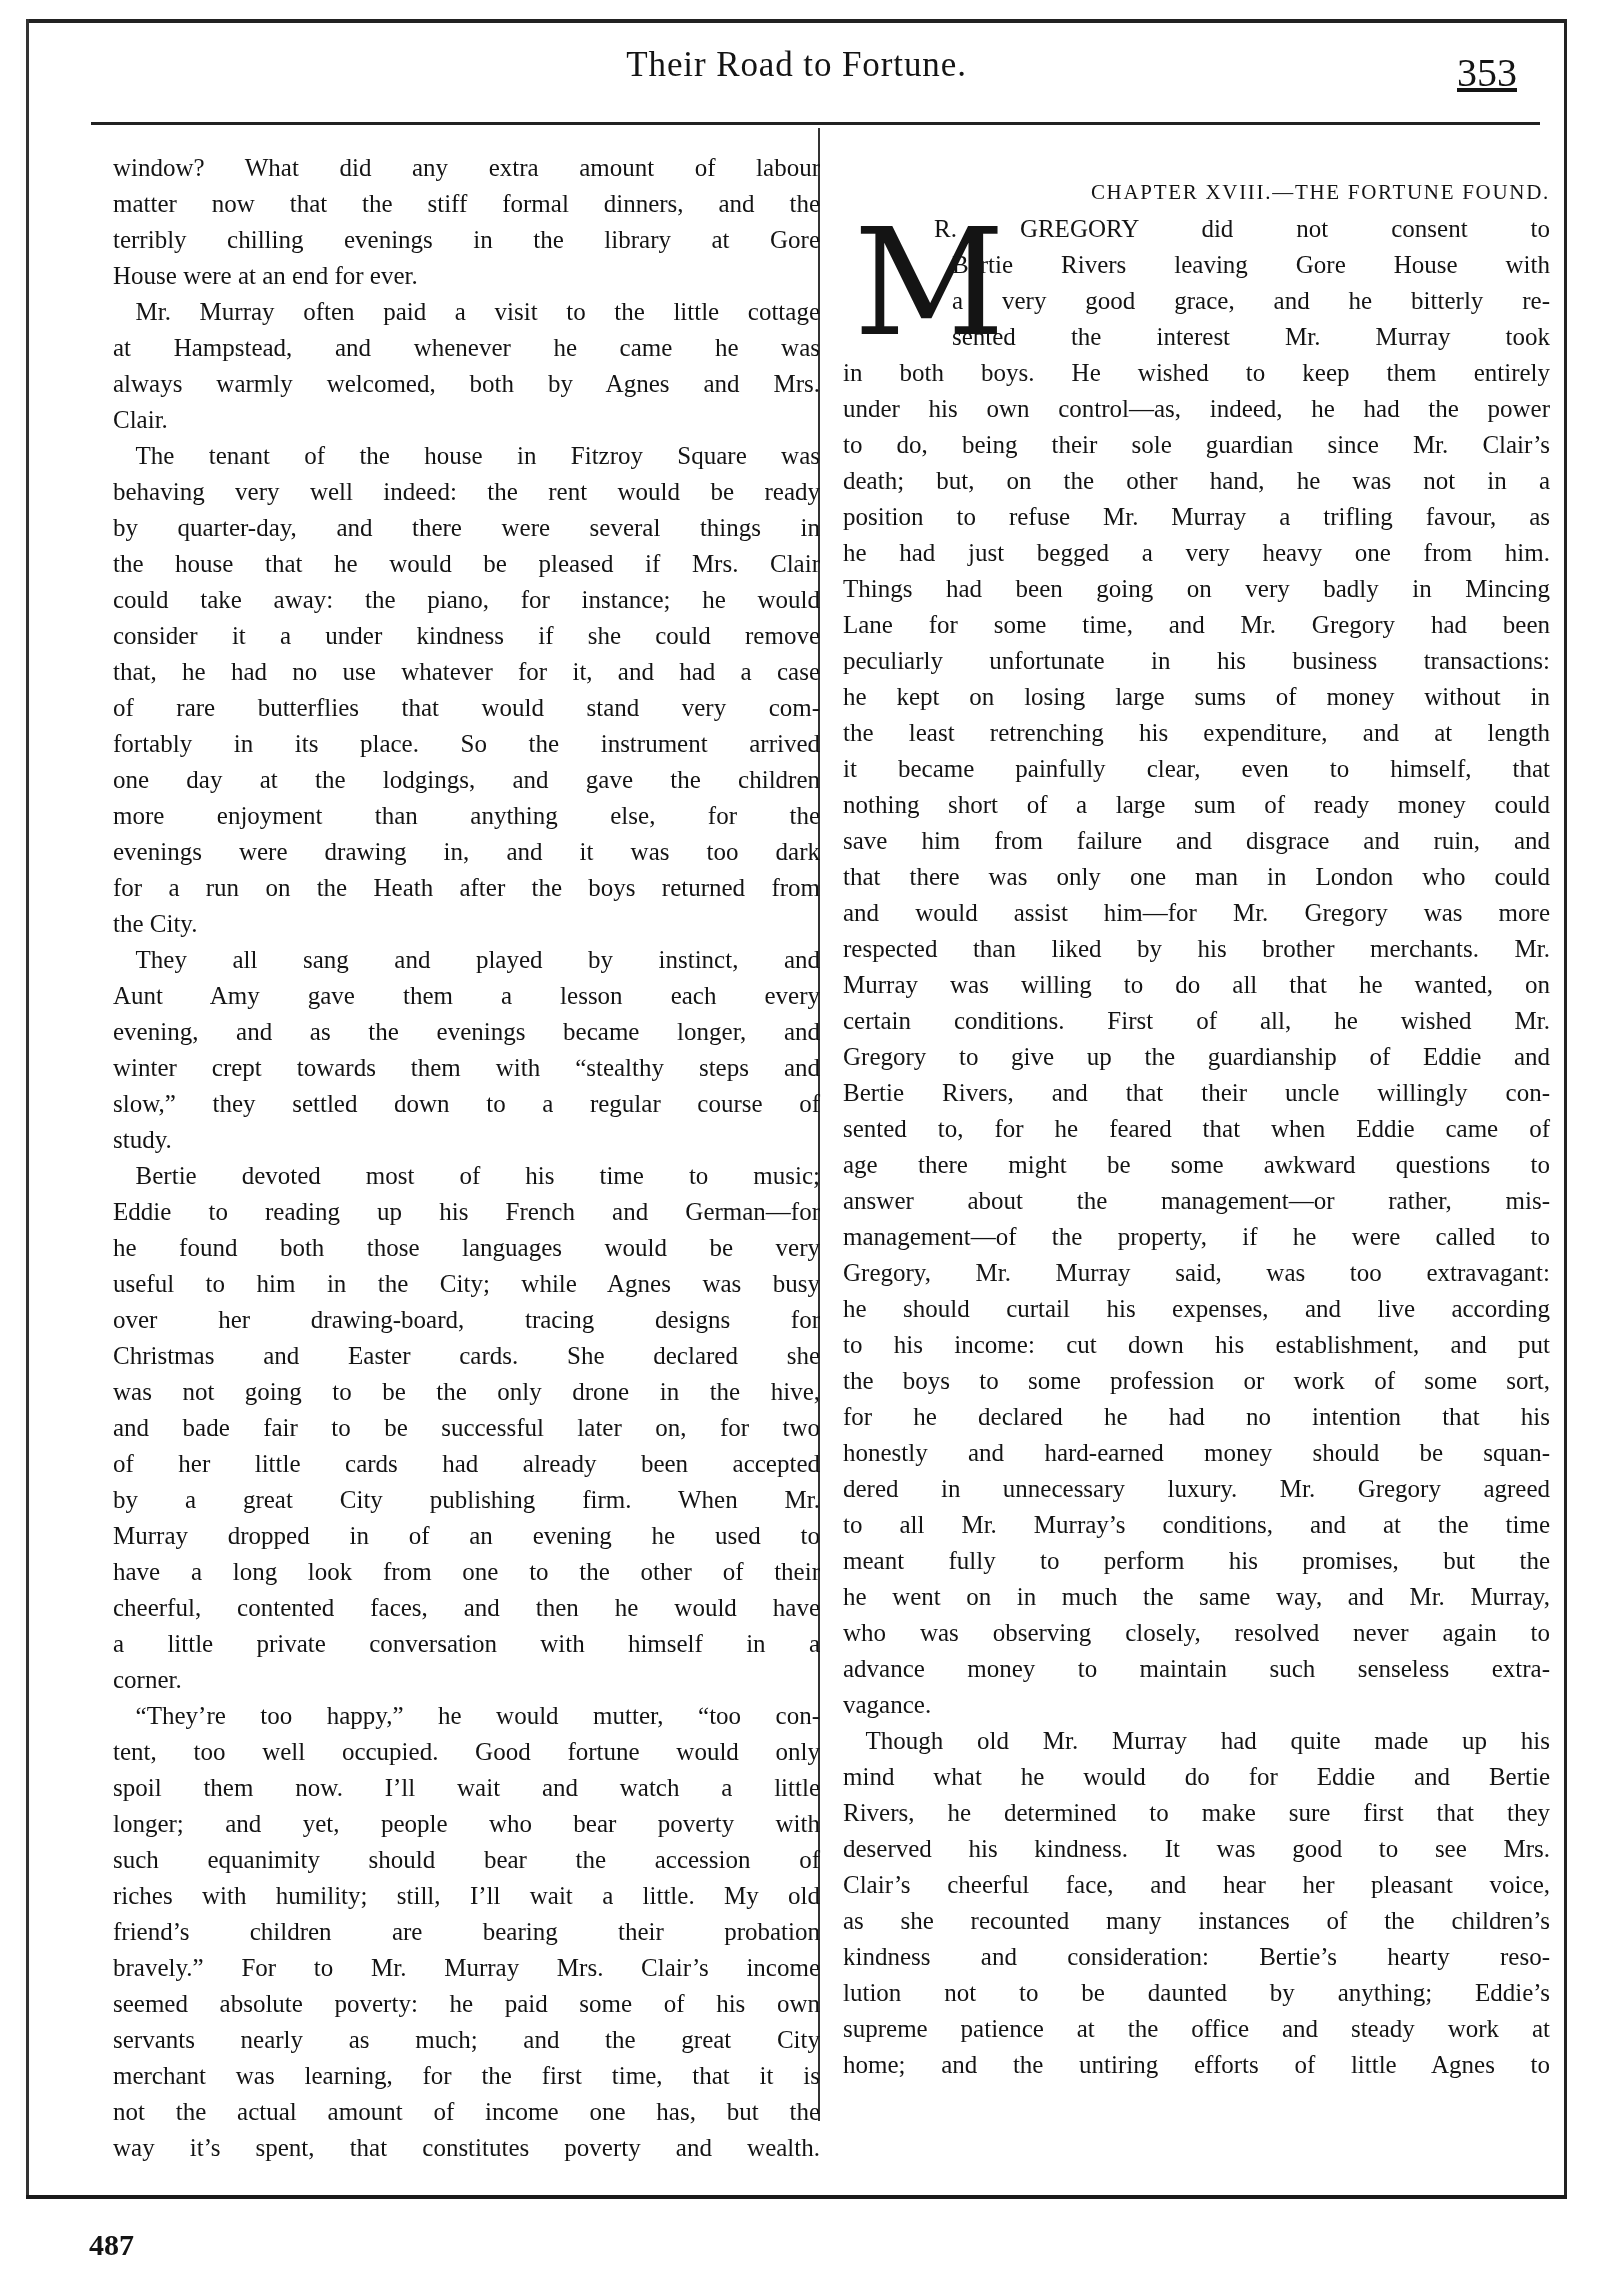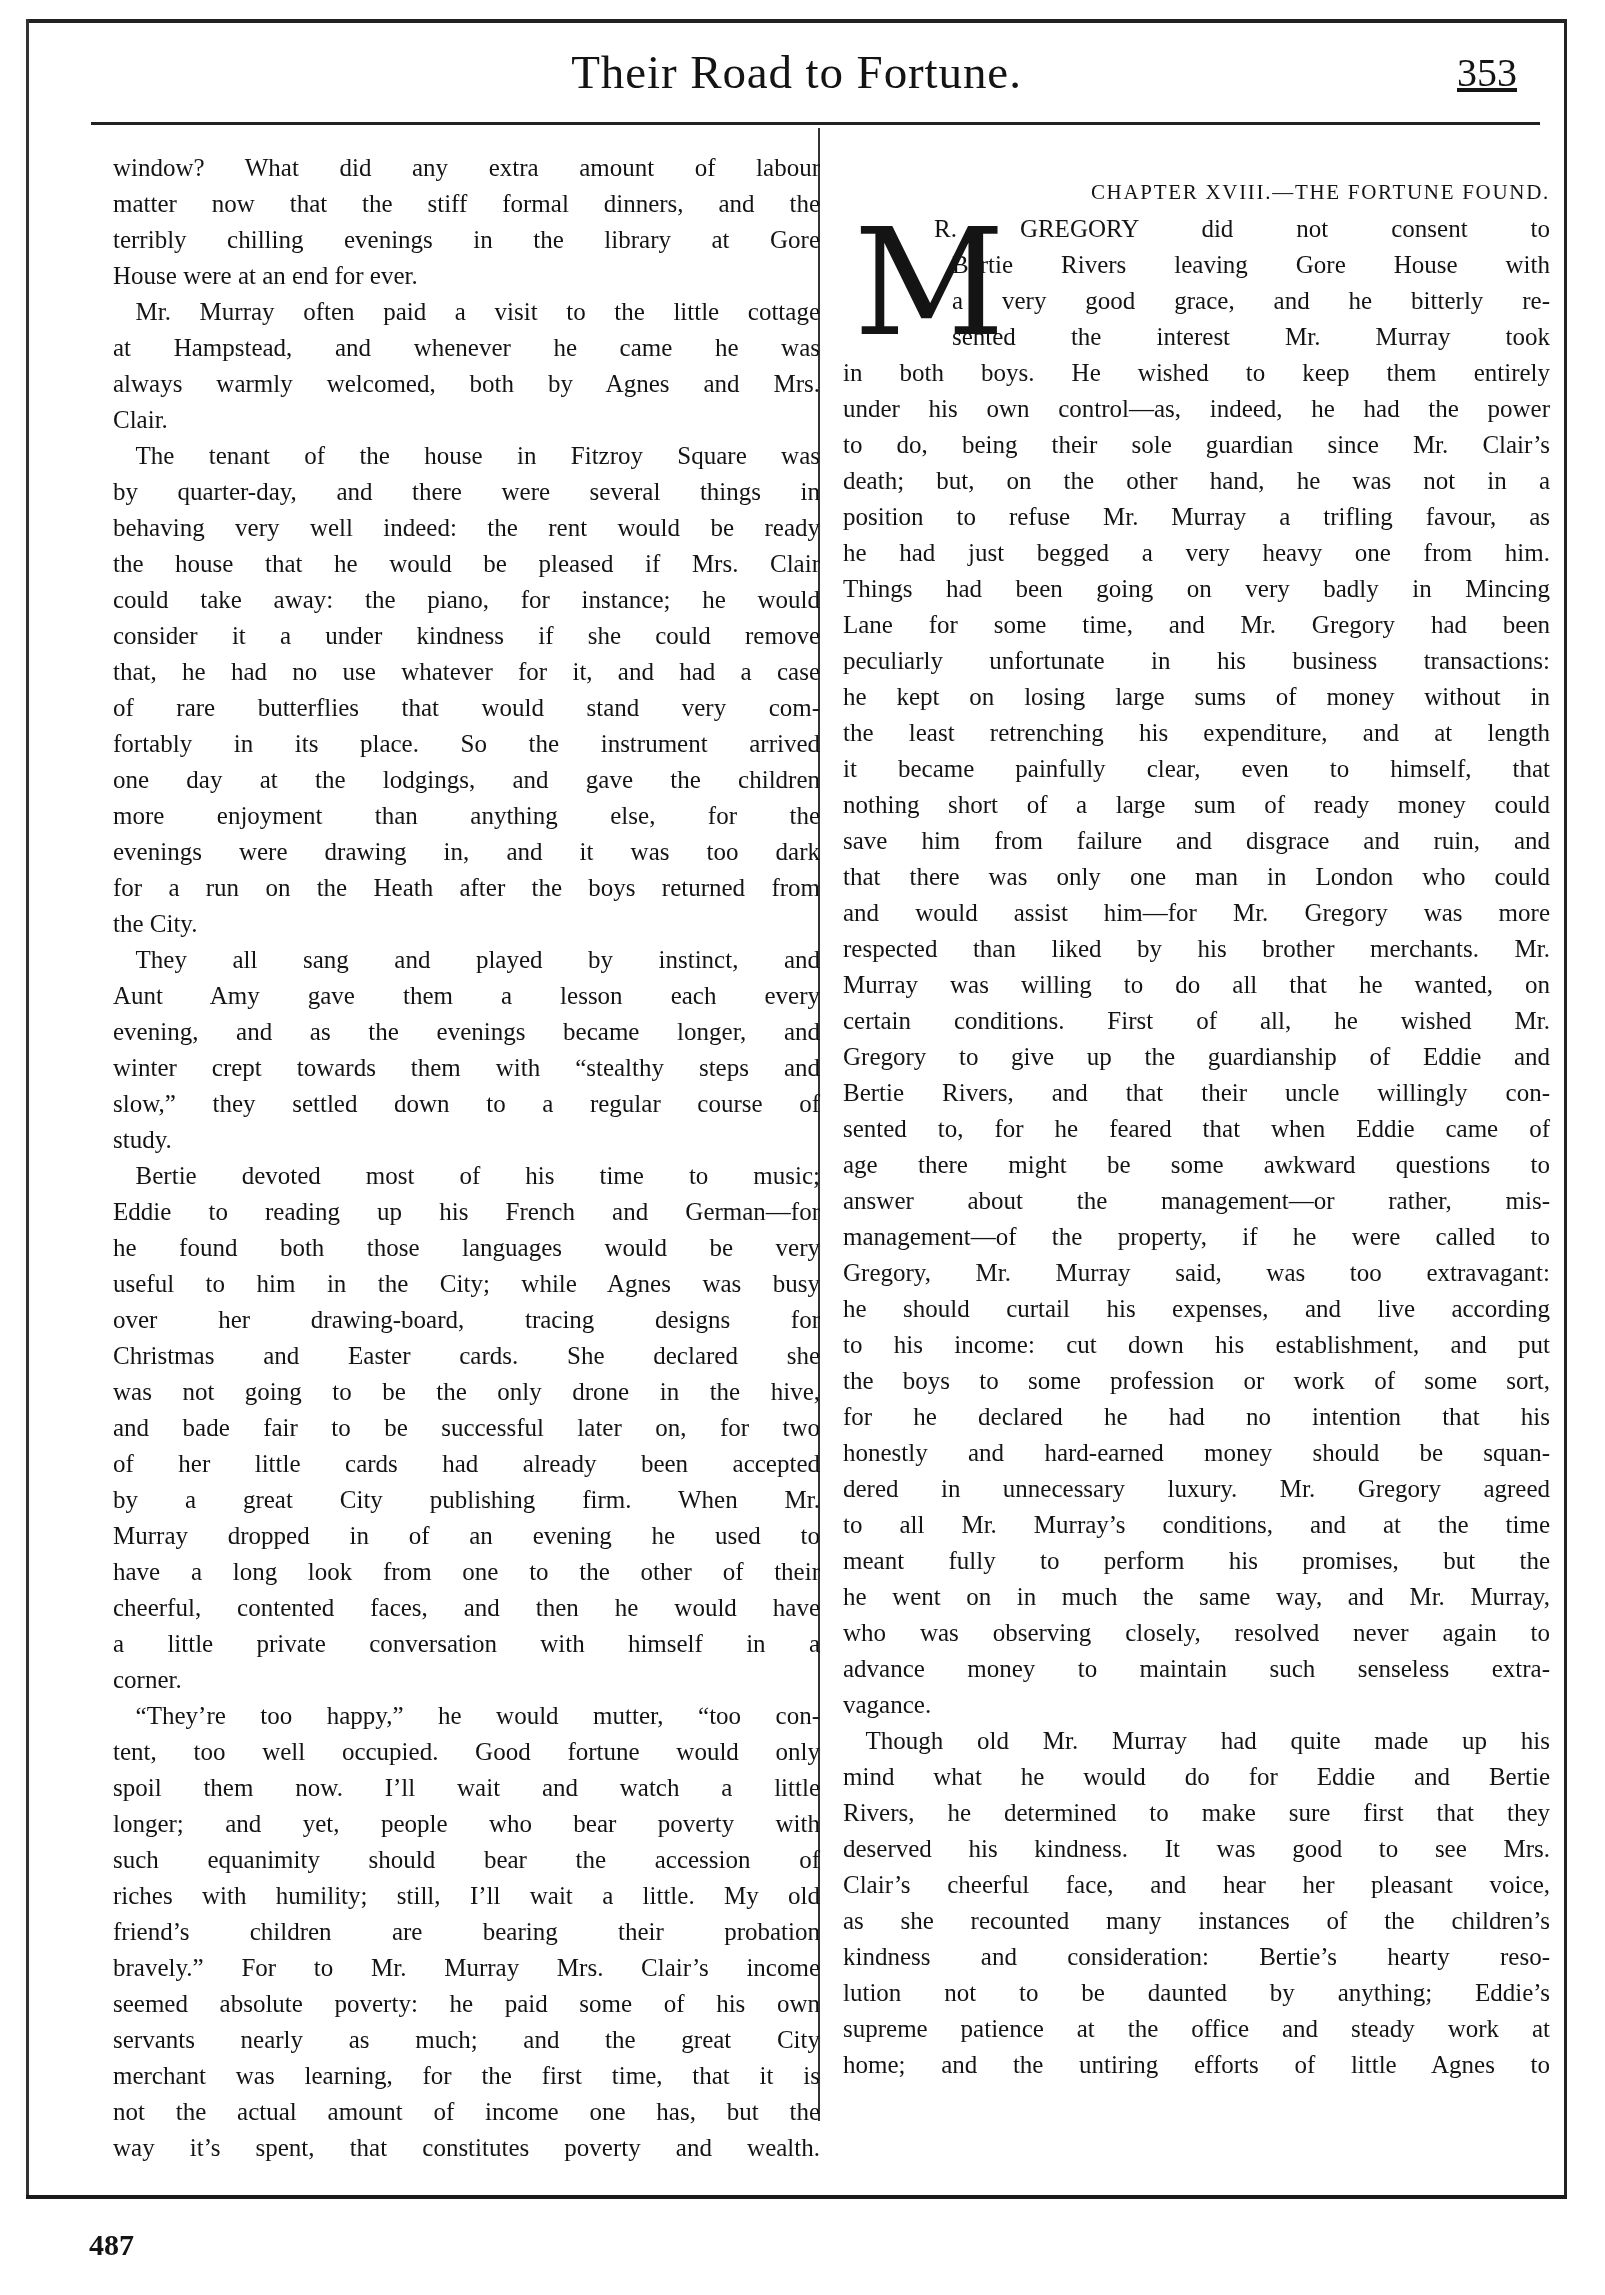--- a/index.html
+++ b/index.html
@@ -3,21 +3,21 @@
 <meta charset="utf-8">
 <style>
   html, body { margin: 0; padding: 0; background: #ffffff; }
   body { width: 1605px; height: 2295px; position: relative; overflow: hidden; font-family: "Liberation Serif", "DejaVu Serif", serif; color: #141414; }
   .frame { position: absolute; left: 26px; top: 19px; width: 1541px; height: 2185px; }
   .rule-top { position: absolute; left: 0; top: 0; width: 1541px; height: 3.5px; background: #222; }
   .rule-left { position: absolute; left: 0; top: 0; width: 2.6px; height: 2176px; background: #333; }
   .rule-right { position: absolute; right: 0; top: 0; width: 3.5px; height: 2176px; background: #222; }
   .rule-bottom { position: absolute; left: 0; top: 2176px; width: 1541px; height: 4.4px; background: #1a1a1a; }
   .header-rule { position: absolute; left: 65px; top: 103px; width: 1449px; height: 2.6px; background: #222; }
-  .running-title { position: absolute; left: 0; width: 1541px; top: 26px; text-align: center; font-size: 47px; letter-spacing: 0.9px; }
+  .running-title { position: absolute; left: 0; width: 1541px; top: 26px; text-align: center; font-size: 35px; letter-spacing: 0.9px; }
   .page-number { position: absolute; right: 50px; top: 30px; font-size: 40px; text-decoration: underline; }
   .col-divider { position: absolute; left: 792px; top: 109px; width: 1.7px; height: 1993px; background: #333; }
   .col { position: absolute; top: 131px; width: 707px; font-size: 25px; line-height: 36px; }
   .col-left { left: 87px; }
   .col-right { left: 817px; }
   .line { display: block; white-space: nowrap; text-align: justify; text-align-last: justify; height: 36px; }
   .line.last { text-align-last: left; }
   .line.indent { padding-left: 22.6px; }
   .chapter-heading { display: block; text-align: right; font-size: 21px; letter-spacing: 1.7px; height: 38px; line-height: 38px; margin-top: 23px; }
   .dropcap-block { position: relative; }
@@ -44,22 +44,22 @@
   <div class="col col-left" id="left-col">
       <span class="line">window? What did any extra amount of labour</span>
       <span class="line">matter now that the stiff formal dinners, and the</span>
       <span class="line">terribly chilling evenings in the library at Gore</span>
       <span class="line last">House were at an end for ever.</span>
       <span class="line indent">Mr. Murray often paid a visit to the little cottage</span>
       <span class="line">at Hampstead, and whenever he came he was</span>
       <span class="line">always warmly welcomed, both by Agnes and Mrs.</span>
       <span class="line last">Clair.</span>
       <span class="line indent">The tenant of the house in Fitzroy Square was</span>
+      <span class="line">behaving very well indeed: the rent would be ready</span>
       <span class="line">by quarter-day, and there were several things in</span>
-      <span class="line">behaving very well indeed: the rent would be ready</span>
       <span class="line">the house that he would be pleased if Mrs. Clair</span>
       <span class="line">could take away: the piano, for instance; he would</span>
       <span class="line">consider it a under kindness if she could remove</span>
       <span class="line">that, he had no use whatever for it, and had a case</span>
       <span class="line">of rare butterflies that would stand very com-</span>
       <span class="line">fortably in its place. So the instrument arrived</span>
       <span class="line">one day at the lodgings, and gave the children</span>
       <span class="line">more enjoyment than anything else, for the</span>
       <span class="line">evenings were drawing in, and it was too dark</span>
       <span class="line">for a run on the Heath after the boys returned from</span>

